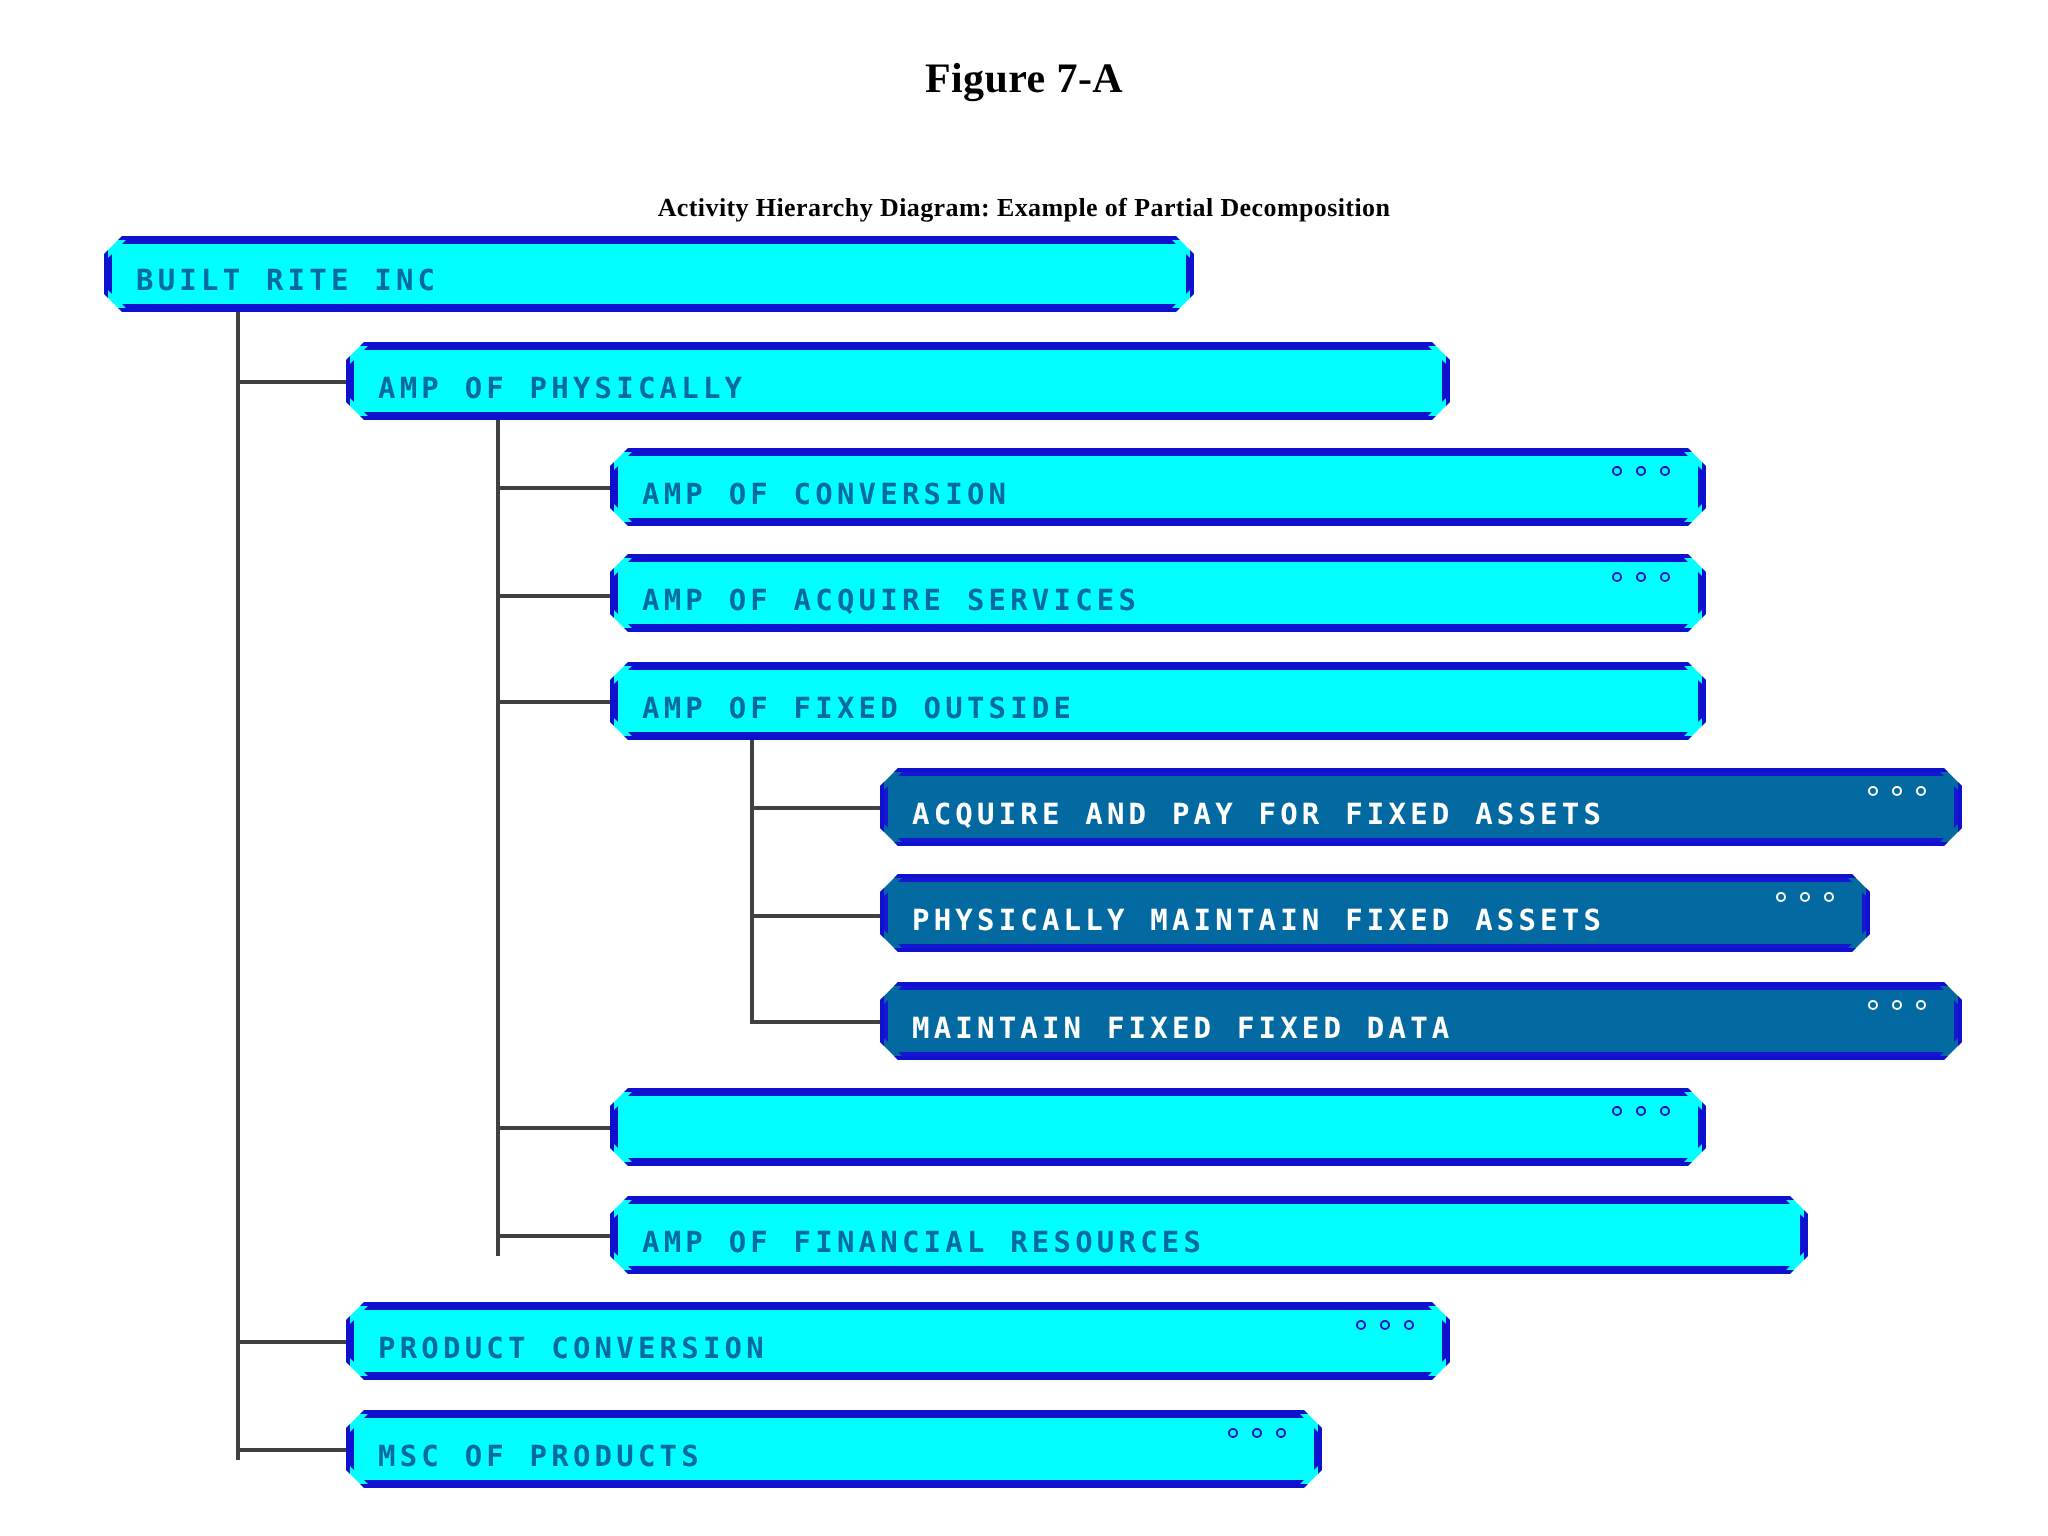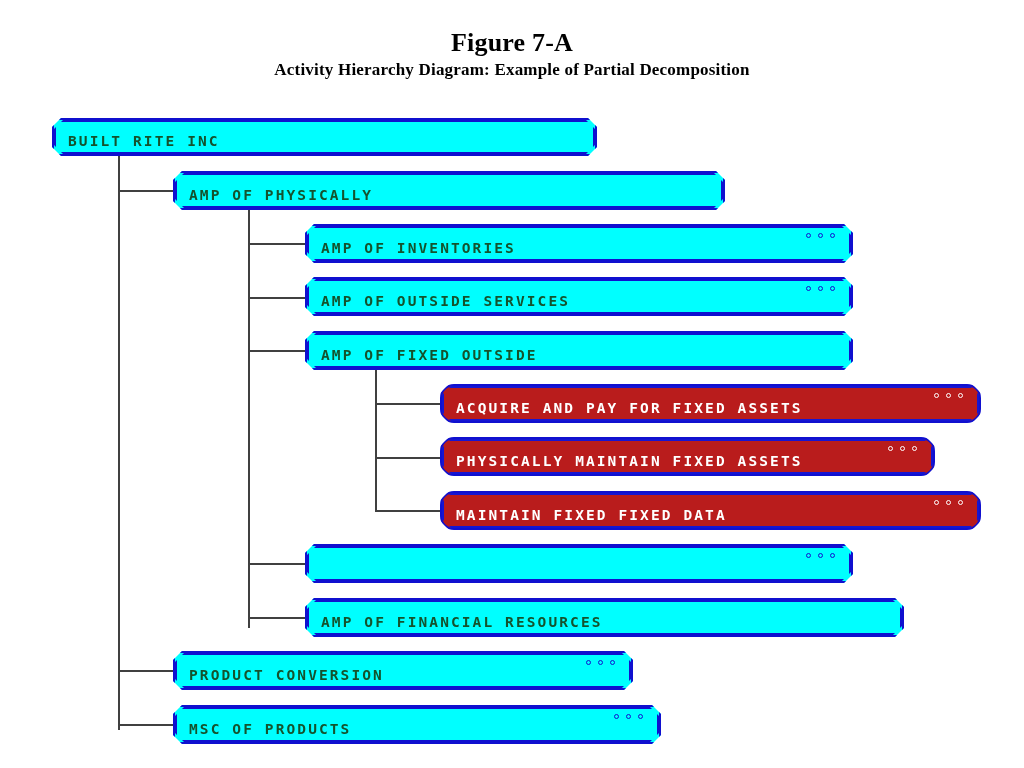--- a/index.html
+++ b/index.html
@@ -23,22 +23,22 @@
     top: 26px;
     width: 1024px;
     text-align: center;
   }
   #title-block .title-line {
     font-family: "Liberation Serif", serif;
     font-weight: bold;
     color: #000000;
     line-height: 1.28;
   }
-  #title-line-1 { font-size: 26px; letter-spacing: 0.2px; }
-  #title-line-2 { font-size: 17px; letter-spacing: 0.2px; }
+  #title-line-1 { font-size: 21px; letter-spacing: 0.2px; }
+  #title-line-2 { font-size: 13px; letter-spacing: 0.2px; margin-top: 43px; }
 
   
   #diagram {
     position: absolute;
     left: 0;
     top: 0;
     width: 1024px;
     height: 768px;
   }
 
@@ -65,34 +65,34 @@
     left: 0; top: 0; right: 0; bottom: 0;
     border: 2px solid #1010CF;
     box-sizing: border-box;
     -webkit-clip-path: polygon(9px 0, calc(100% - 9px) 0, 100% 9px, 100% calc(100% - 9px),
                                calc(100% - 9px) 100%, 9px 100%, 0 calc(100% - 9px), 0 9px);
     clip-path: polygon(9px 0, calc(100% - 9px) 0, 100% 9px, 100% calc(100% - 9px),
                        calc(100% - 9px) 100%, 9px 100%, 0 calc(100% - 9px), 0 9px);
     pointer-events: none;
   }
   .node.cyan { background: #00FFFF; }
-  .node.blue { background: #b91c1c; border-radius: 14px; }
+  .node.blue { background: #0369a1; }
   .node.blue .node-frame { border-color: #1515D2; }
 
   .node-label {
     position: absolute;
     left: 14px;
     bottom: 5px;
     font-family: "DejaVu Sans Mono", "Liberation Mono", monospace;
     font-size: 14.5px;
     font-weight: bold;
     letter-spacing: 2.1px;
     white-space: nowrap;
   }
-  .node.cyan .node-label { color: #14532d; }
+  .node.cyan .node-label { color: #0369a1; }
   .node.blue .node-label { color: #FFFFFF; }
 
   
   .dots {
     position: absolute;
     top: 7px;
     right: 16px;
     display: flex;
     gap: 7px;
     align-items: center;
@@ -141,30 +141,30 @@
         <div class="node-frame"></div>
         <div class="node-label">AMP OF PHYSICALLY</div>
       </div>
       <div class="node cyan" style="left: 305px; top: 224px; width: 548px; height: 39px;">
         <div class="node-frame"></div>
         <div class="dots">
           <span class="dot"></span>
           <span class="dot"></span>
           <span class="dot"></span>
         </div>
-        <div class="node-label">AMP OF INVENTORIES</div>
+        <div class="node-label">AMP OF CONVERSION</div>
       </div>
       <div class="node cyan" style="left: 305px; top: 277px; width: 548px; height: 39px;">
         <div class="node-frame"></div>
         <div class="dots">
           <span class="dot"></span>
           <span class="dot"></span>
           <span class="dot"></span>
         </div>
-        <div class="node-label">AMP OF OUTSIDE SERVICES</div>
+        <div class="node-label">AMP OF ACQUIRE SERVICES</div>
       </div>
       <div class="node cyan" style="left: 305px; top: 331px; width: 548px; height: 39px;">
         <div class="node-frame"></div>
         <div class="node-label">AMP OF FIXED OUTSIDE</div>
       </div>
       <div class="node blue" style="left: 440px; top: 384px; width: 541px; height: 39px;">
         <div class="node-frame"></div>
         <div class="dots">
           <span class="dot"></span>
           <span class="dot"></span>
@@ -195,21 +195,21 @@
         <div class="dots">
           <span class="dot"></span>
           <span class="dot"></span>
           <span class="dot"></span>
         </div>
       </div>
       <div class="node cyan" style="left: 305px; top: 598px; width: 599px; height: 39px;">
         <div class="node-frame"></div>
         <div class="node-label">AMP OF FINANCIAL RESOURCES</div>
       </div>
-      <div class="node cyan" style="left: 173px; top: 651px; width: 460px; height: 39px;">
+      <div class="node cyan" style="left: 173px; top: 651px; width: 552px; height: 39px;">
         <div class="node-frame"></div>
         <div class="dots">
           <span class="dot"></span>
           <span class="dot"></span>
           <span class="dot"></span>
         </div>
         <div class="node-label">PRODUCT CONVERSION</div>
       </div>
       <div class="node cyan" style="left: 173px; top: 705px; width: 488px; height: 39px;">
         <div class="node-frame"></div>

